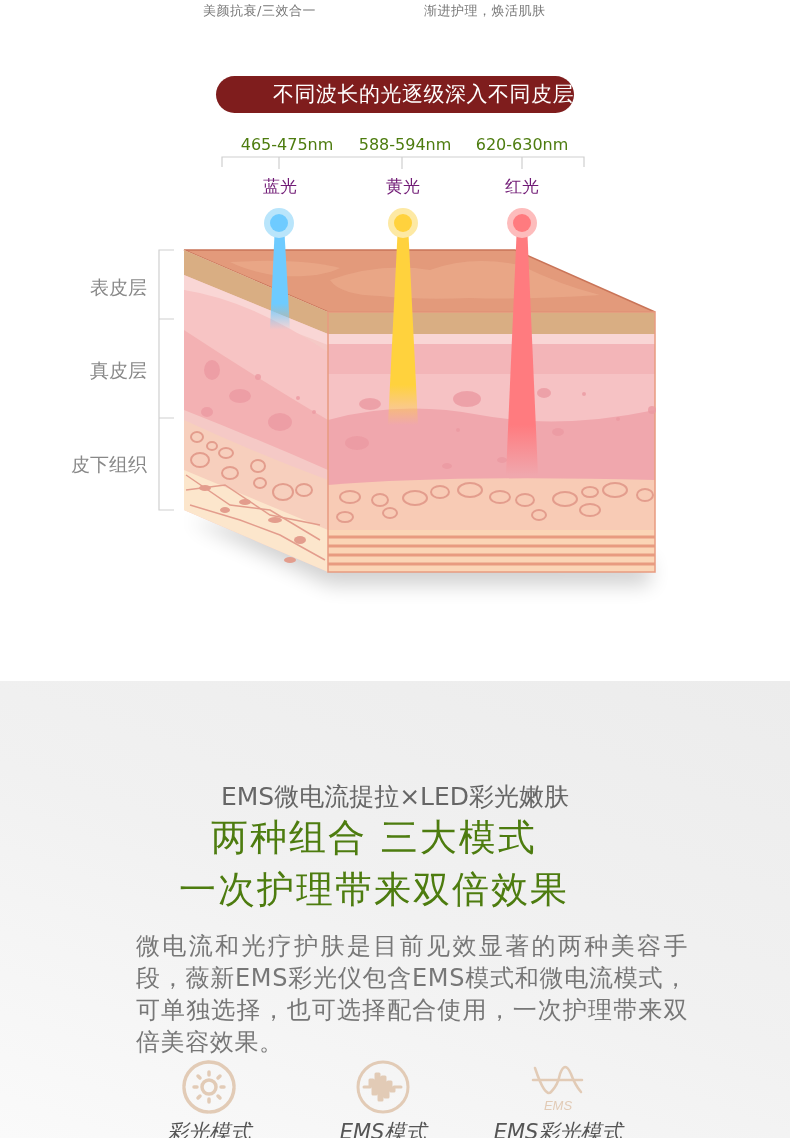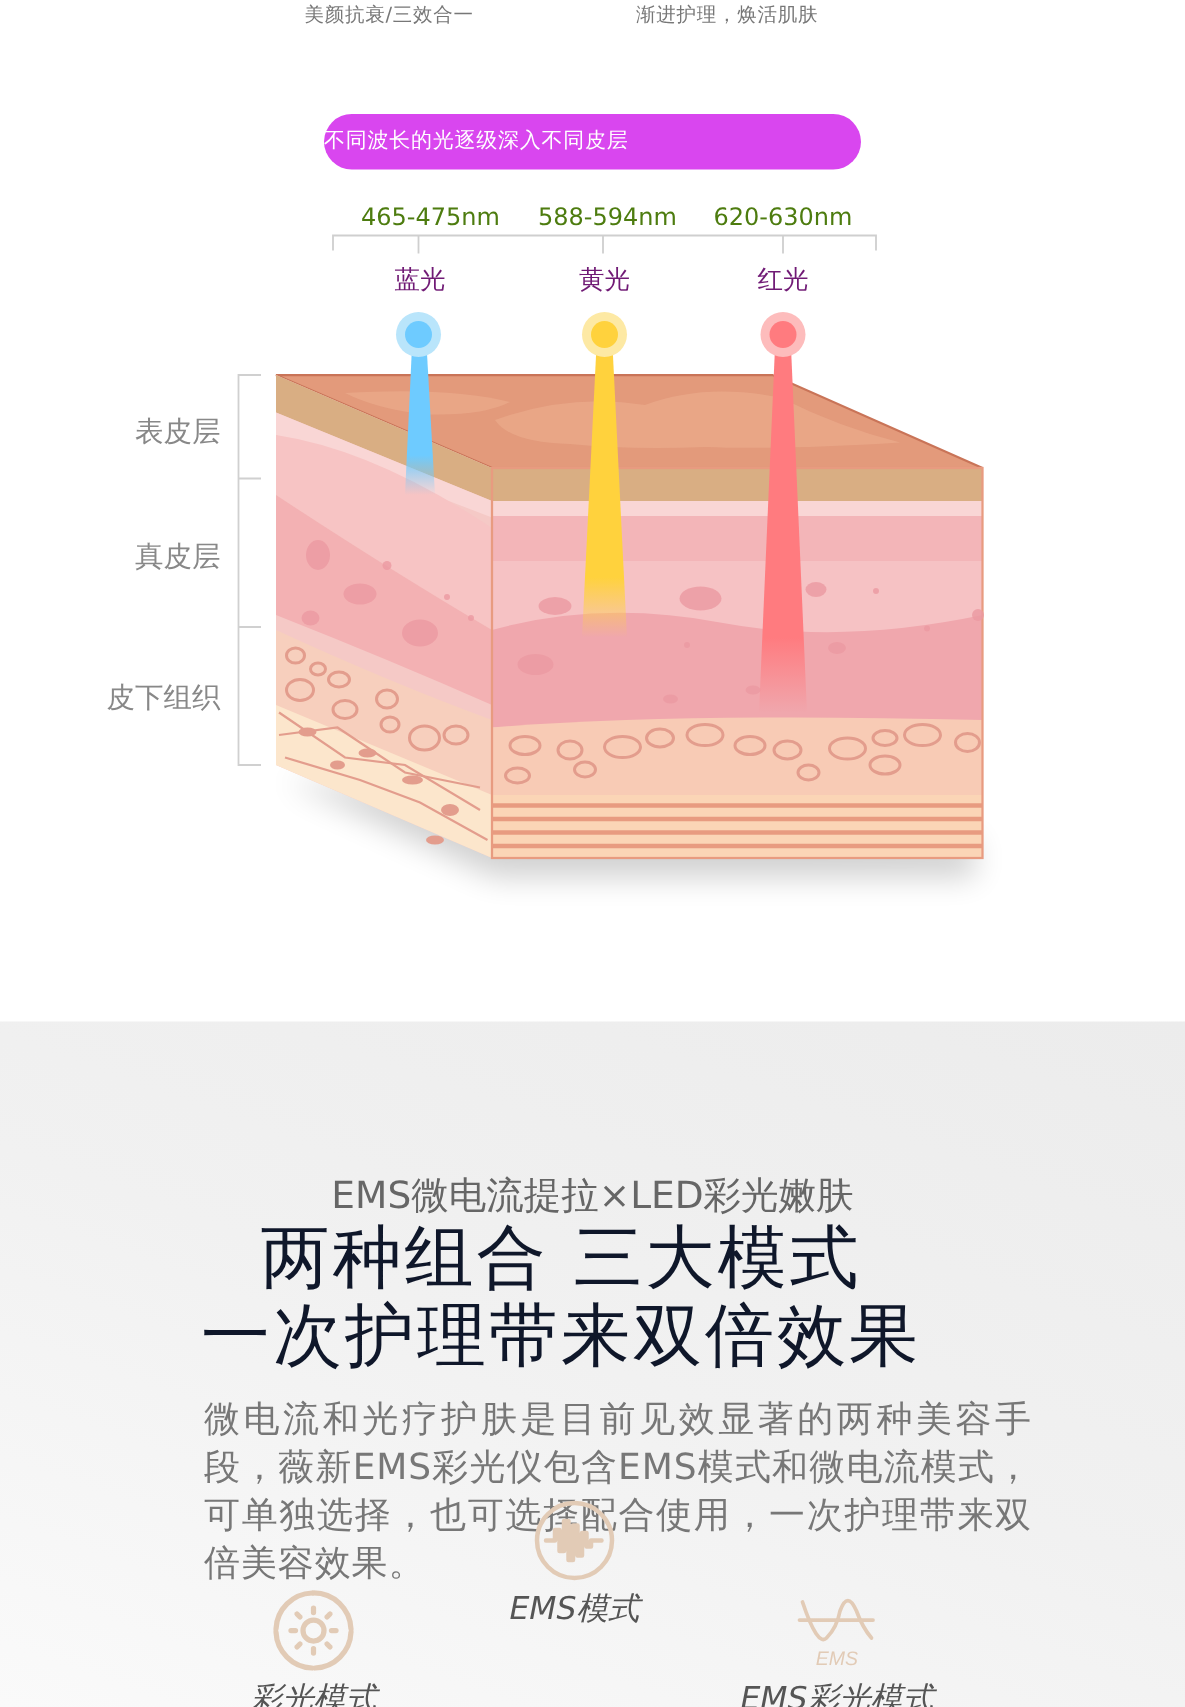--- a/index.html
+++ b/index.html
@@ -1,27 +1,27 @@
 <!DOCTYPE html>
 <html><head>
 <meta charset="utf-8">
 <style>
   * { margin:0; padding:0; box-sizing:border-box; }
   html, body { width:790px; height:1138px; overflow:hidden; background:#fff; }
   body { font-family:"DejaVu Sans","Liberation Sans",sans-serif; position:relative; color:#666; }
   .abs { position:absolute; }
   .top-caption { top:0; font-size:13px; color:#777; line-height:22px; letter-spacing:0.5px; }
-  .pill { left:216px; top:76px; width:358px; height:37px; border-radius:19px; background:#d946ef; color:#fff; font-size:14px; line-height:37px; text-align:left; letter-spacing:0.5px; }
+  .pill { left:216px; top:76px; width:358px; height:37px; border-radius:19px; background:#7f1d1d; color:#fff; font-size:21px; line-height:37px; text-align:right; letter-spacing:0.5px; }
   .nm { top:135px; font-size:16px; color:#4d7c0f; text-align:center; width:110px; }
   .light-label { top:175px; font-size:17px; color:#701a75; text-align:center; width:60px; }
   .layer-label { font-size:19px; color:#888; text-align:right; width:100px; left:47px; }
   .lower { left:0; top:681px; width:790px; height:457px;
            background:linear-gradient(200deg,#ececec 0%,#f1f1f1 50%,#fafafa 100%); }
   .subtitle { left:0; width:790px; top:768px; text-align:center; font-size:25px; color:#666; letter-spacing:0;margin-top:12px; }
-  .headline { left:0; width:748px; text-align:center; font-size:46px; color:#0f172a; letter-spacing:2px; line-height:52px; }
+  .headline { left:0; width:748px; text-align:center; font-size:37px; color:#4d7c0f; letter-spacing:2px; line-height:52px; }
   .body-text { left:136px; width:552px; top:930px; font-size:24px; color:#777; line-height:32px; text-align:justify; letter-spacing:0.6px; }
   .mode { width:150px; text-align:center;font-style:italic; }
   .mode-label { font-size:21px; color:#555; position:absolute; top:58px; left:0; width:150px; text-align:center; white-space:nowrap; }
 </style>
 </head>
 <body>
 
 <div class="abs top-caption" style="left:203px;">美颜抗衰/三效合一</div>
 <div class="abs top-caption" style="left:424px;">渐进护理，焕活肌肤</div>
 
@@ -192,21 +192,21 @@
         <line x1="87" y1="27" x2="90" y2="27"></line>
       <line x1="64" y1="16" x2="66" y2="18"></line>
         <line x1="84" y1="36" x2="86" y2="38"></line>
       <line x1="86" y1="16" x2="84" y2="18"></line>
         <line x1="66" y1="36" x2="64" y2="38"></line>
     </g>
   </svg>
   <div class="mode-label">彩光模式</div>
 </div>
 
-<div class="abs mode" style="left:308px;top:1000px;">
+<div class="abs mode" style="left:308px;top:1060px;">
   <svg width="150" height="54" viewBox="0 0 150 54">
     <g fill="none" stroke="#e2cbb6" stroke-width="3" stroke-linecap="round" stroke-linejoin="round">
       <circle cx="75" cy="27" r="25"></circle>
       <path d="M56 27 H62 V20 H65 V34 H68 V14 H71 V40 H74 V17 H77 V37 H80 V22 H83 V31 H86 V27 H93"></path>
     </g>
   </svg>
   <div class="mode-label">EMS模式</div>
 </div>
 
 <div class="abs mode" style="left:483px;top:1060px;">

